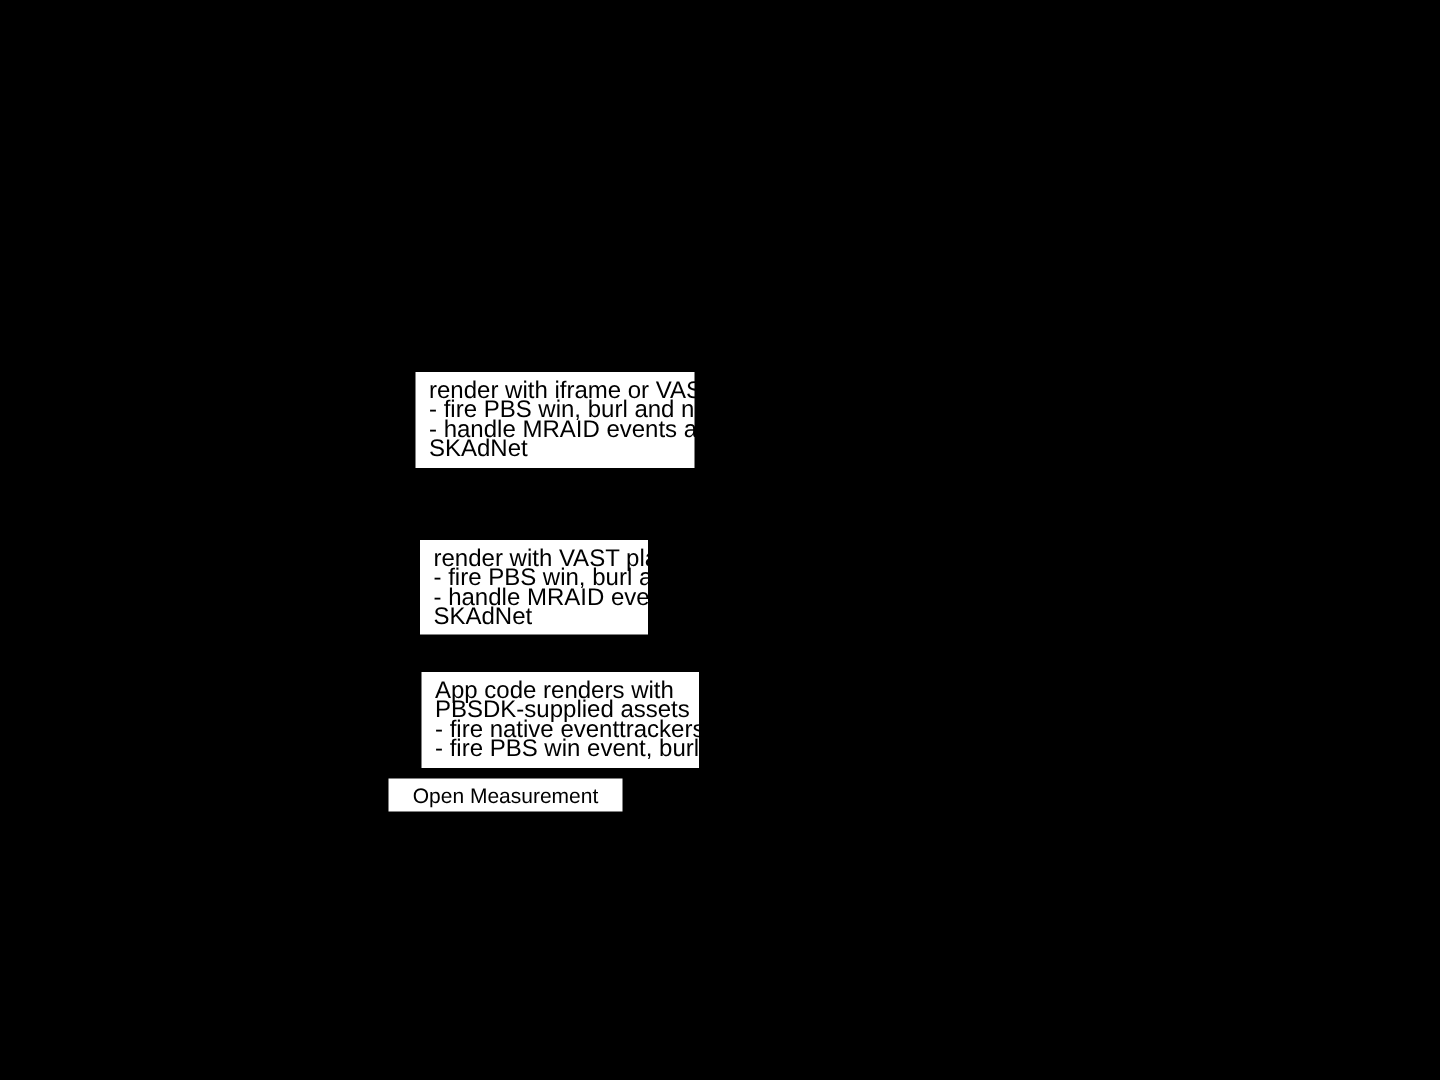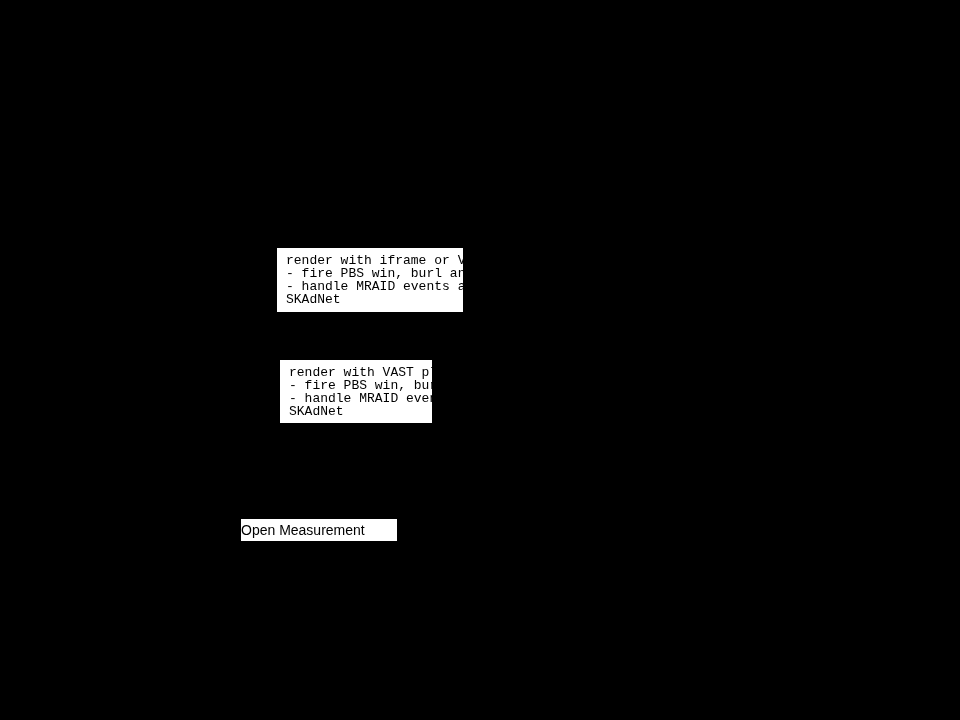--- a/index.html
+++ b/index.html
@@ -12,42 +12,42 @@
     width: 960px;
     height: 720px;
     background: #000000;
     overflow: hidden;
     font-family: "Liberation Sans", sans-serif;
   }
   .note-box {
     position: absolute;
     background: #ffffff;
     color: #000000;
-    font-size: 13px;
+    font-size: 16px;
     line-height: 13px;
     padding: 6px 8px 6px 9px;
     box-sizing: border-box;
-    font-family: Liberation Mono, monospace;
   }
   .note-box .line {
     white-space: nowrap;
   }
   .note-box-1 { left: 277px; top: 248px; width: 186px; height: 64px; }
   .note-box-2 { left: 280px; top: 360px; width: 152px; height: 63px; }
   .note-box-3 { left: 281px; top: 448px; width: 185px; height: 64px; }
   .label-box {
     position: absolute;
-    left: 241px;
+    left: 259px;
     top: 519px;
     width: 156px;
     height: 22px;
     background: #ffffff;
     color: #000000;
     font-size: 14px;
     line-height: 22px;
+    text-align: center;
     box-sizing: border-box;
   }
 </style>
 </head>
 <body>
 
 <div class="stage">
 
   <div class="note-box note-box-1">
     <div class="line">render with iframe or VAST player</div>
@@ -56,18 +56,24 @@
     <div class="line">SKAdNet</div>
   </div>
 
   <div class="note-box note-box-2">
     <div class="line">render with VAST player</div>
     <div class="line">- fire PBS win, burl and nurl</div>
     <div class="line">- handle MRAID events and</div>
     <div class="line">SKAdNet</div>
   </div>
 
+  <div class="note-box note-box-3">
+    <div class="line">App code renders with</div>
+    <div class="line">PBSDK-supplied assets</div>
+    <div class="line">- fire native eventtrackers</div>
+    <div class="line">- fire PBS win event, burl and nurl</div>
+  </div>
 
   <div class="label-box">
     <span>Open Measurement</span>
   </div>
 
 </div>
 
 </body></html>

